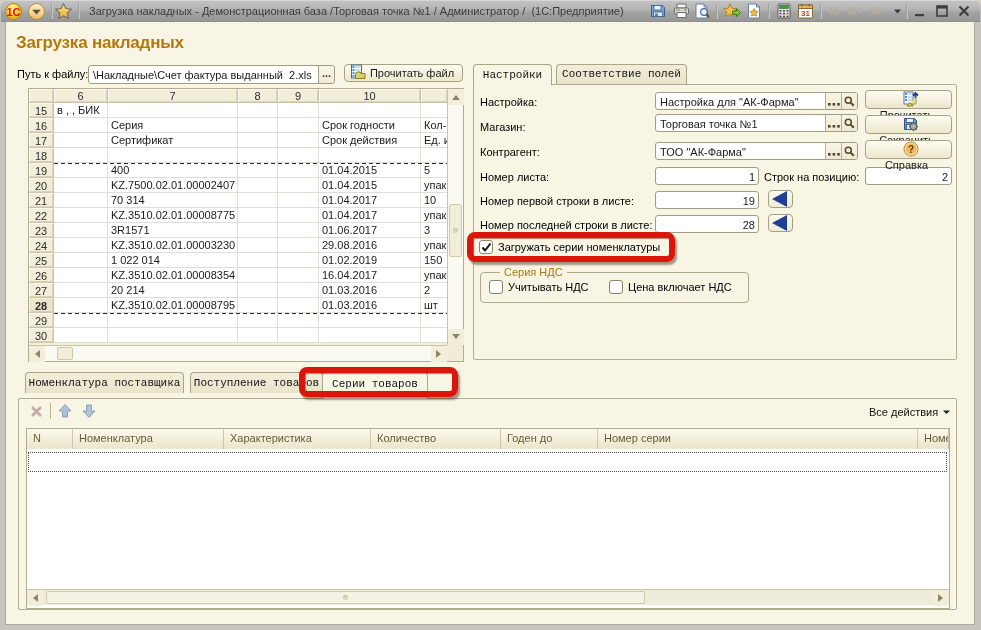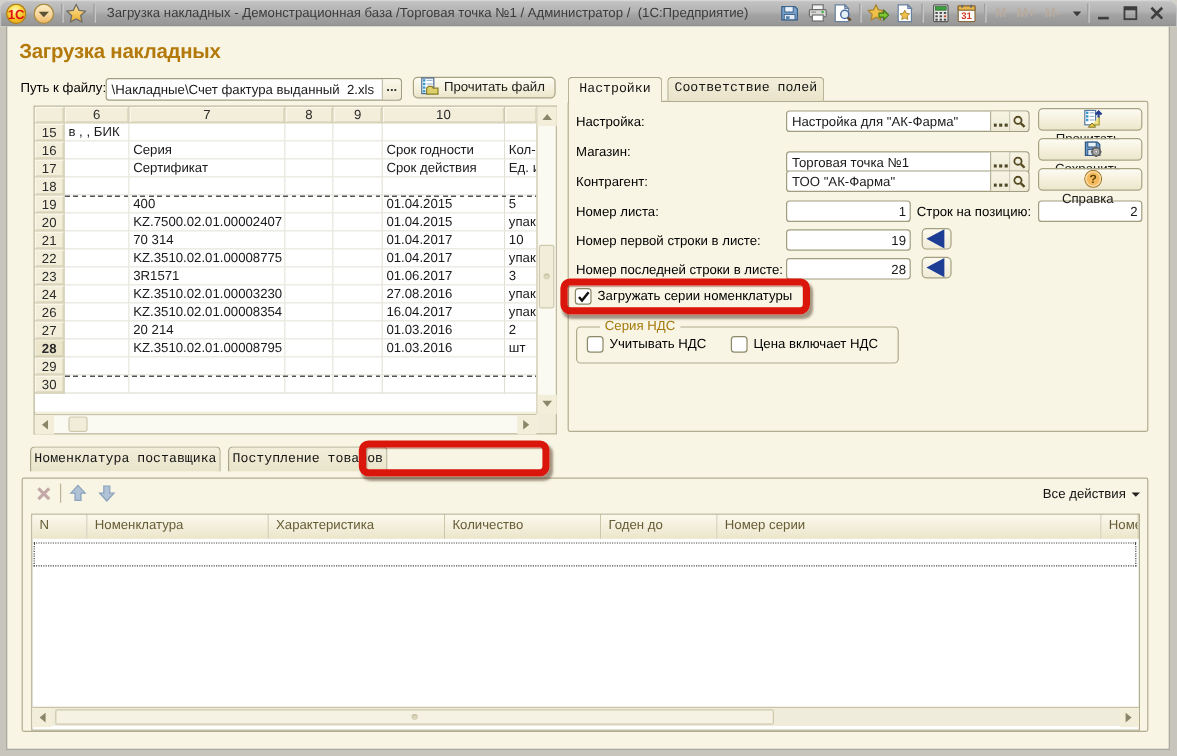--- a/index.html
+++ b/index.html
@@ -353,22 +353,31 @@
             <div class="scell c9" data-name="sheet-cell"></div>
             <div class="scell c10" data-name="sheet-cell">01.06.2017</div>
             <div class="scell c11" data-name="sheet-cell">3</div>
           </div>
           <div class="srow" data-name="sheet-row">
             <div class="scell shead rn" data-name="sheet-row-number">24</div>
             <div class="scell c6" data-name="sheet-cell"></div>
             <div class="scell c7" data-name="sheet-cell">KZ.3510.02.01.00003230</div>
             <div class="scell c8" data-name="sheet-cell"></div>
             <div class="scell c9" data-name="sheet-cell"></div>
-            <div class="scell c10" data-name="sheet-cell">27.08.2016</div>
+            <div class="scell c10" data-name="sheet-cell">29.08.2016</div>
             <div class="scell c11" data-name="sheet-cell">упак</div>
+          </div>
+          <div class="srow" data-name="sheet-row">
+            <div class="scell shead rn" data-name="sheet-row-number">25</div>
+            <div class="scell c6" data-name="sheet-cell"></div>
+            <div class="scell c7" data-name="sheet-cell">1 022 014</div>
+            <div class="scell c8" data-name="sheet-cell"></div>
+            <div class="scell c9" data-name="sheet-cell"></div>
+            <div class="scell c10" data-name="sheet-cell">01.02.2019</div>
+            <div class="scell c11" data-name="sheet-cell">150</div>
           </div>
           <div class="srow" data-name="sheet-row">
             <div class="scell shead rn" data-name="sheet-row-number">26</div>
             <div class="scell c6" data-name="sheet-cell"></div>
             <div class="scell c7" data-name="sheet-cell">KZ.3510.02.01.00008354</div>
             <div class="scell c8" data-name="sheet-cell"></div>
             <div class="scell c9" data-name="sheet-cell"></div>
             <div class="scell c10" data-name="sheet-cell">16.04.2017</div>
             <div class="scell c11" data-name="sheet-cell">упак</div>
           </div>
@@ -450,21 +459,21 @@
         </div>
       <div class="inp-btn" data-name="setting-search-button">
           <svg width="11" height="11" viewBox="0 0 11 11" data-name="magnifier-icon">
             <circle cx="4.3" cy="4.3" r="3" fill="none" stroke="#554a22" stroke-width="1.5"></circle>
             <line x1="6.8" y1="6.8" x2="9.8" y2="9.8" stroke="#554a22" stroke-width="2"></line>
           </svg>
         </div>
     </div>
 
     <div class="lbl" style="left:474px;top:99px" data-name="shop-label">Магазин:</div>
-    <div class="inp" style="left:649px;top:104px;width:203px;height:18px" data-name="shop-input">
+    <div class="inp" style="left:649px;top:92px;width:203px;height:18px" data-name="shop-input">
       <div class="val" data-name="input-value">Торговая точка №1</div>
       <div class="inp-btn" data-name="shop-choose-button">
           <svg width="12" height="4" viewBox="0 0 12 4" data-name="ellipsis-icon">
             <rect x="0" y="1" width="2.6" height="2.6" fill="#4f4a28"></rect>
             <rect x="4.6" y="1" width="2.6" height="2.6" fill="#4f4a28"></rect>
             <rect x="9.2" y="1" width="2.6" height="2.6" fill="#4f4a28"></rect>
           </svg>
         </div>
       <div class="inp-btn" data-name="shop-search-button">
           <svg width="11" height="11" viewBox="0 0 11 11" data-name="magnifier-icon">
@@ -574,20 +583,21 @@
             <circle cx="8" cy="8" r="7" fill="#f4b95c" stroke="#a07828"></circle>
             <circle cx="8" cy="8" r="6" fill="none" stroke="#fbdba8" stroke-width="1.2"></circle>
             <text x="8" y="11.5" font-size="10" font-weight="bold" text-anchor="middle" fill="#5a4308" font-family="Liberation Sans, sans-serif" data-name="help-glyph-text">?</text>
           </svg></span>
       <span class="cap" data-name="button-label">Справка</span>
     </div>
 
     <div class="pageframe" style="left:12px;top:376px;width:939px;height:212px" data-name="bottom-page"></div>
     <div class="tab" style="left:19px;top:350px;width:159px;height:21px;line-height:20px" data-name="tab-supplier-nomenclature"><span data-name="tab-label">Номенклатура поставщика</span></div>
     <div class="tab" style="left:184px;top:350px;width:133px;height:21px;line-height:20px" data-name="tab-goods-receipt"><span data-name="tab-label">Поступление товаров</span></div>
+    <div class="tab tab-active" style="left:316px;top:350px;width:106px;height:27px;line-height:22px" data-name="tab-goods-series"><span data-name="tab-label">Серии товаров</span></div>
     <div class="red-rect" style="left:293px;top:345px;width:159px;height:30px" data-name="annotation-tab-highlight"></div>
 
     <div class="bt-toolbar-icon" style="left:23px;top:382px" data-name="delete-row-button"><svg width="15" height="15" viewBox="0 0 15 15" data-name="delete-x-icon">
           <path d="M3 3 L12 12 M12 3 L3 12" stroke="#c4a9a9" stroke-width="2.6"></path>
         </svg></div>
     <div style="position:absolute;left:44px;top:381px;width:1px;height:16px;background:#b9b597" data-name="toolbar-separator"></div>
     <div class="bt-toolbar-icon" style="left:51px;top:381px" data-name="move-up-button"><svg width="16" height="16" viewBox="0 0 16 16" data-name="up-arrow-icon">
           <path d="M8 1.5 L14 8 L10.5 8 L10.5 14 L5.5 14 L5.5 8 L2 8 Z" fill="#b0c2d5" stroke="#8aa2bd"></path>
         </svg></div>
     <div class="bt-toolbar-icon" style="left:75px;top:381px" data-name="move-down-button"><svg width="16" height="16" viewBox="0 0 16 16" data-name="down-arrow-icon">

